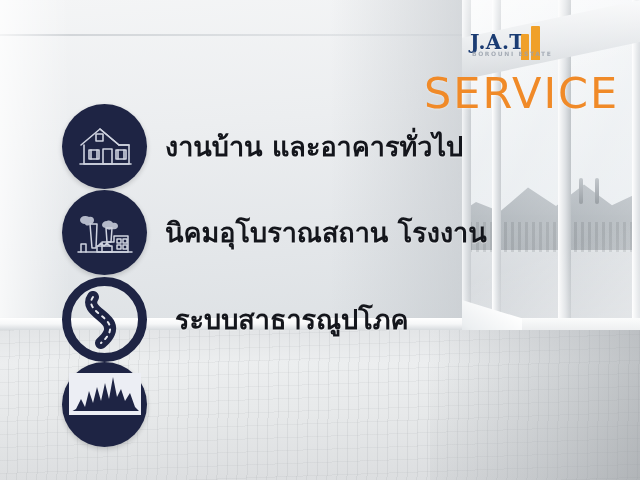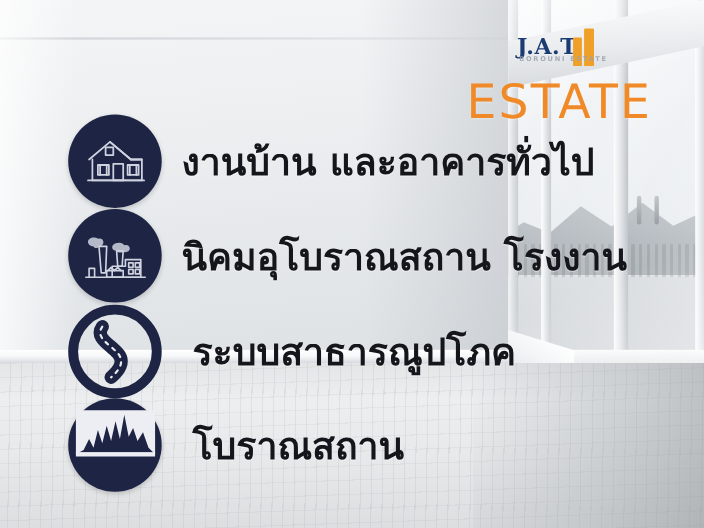--- a/index.html
+++ b/index.html
@@ -166,21 +166,21 @@
     background:#1e2444;flex:0 0 auto;
     display:flex;align-items:center;justify-content:center;
     box-shadow:0 2px 5px rgba(0,0,0,.18);
   }
   .badge.ring{background:transparent;border:9px solid #1e2444;box-sizing:border-box;box-shadow:none;}
   .badge svg{display:block;}
 
   .row-label{
     margin-left:18px;white-space:nowrap;
     font-family:"DejaVu Sans","Liberation Sans",sans-serif;
-    font-weight:700;font-size:34px;color:#14161c;
+    font-weight:700;font-size:27px;color:#14161c;
     text-shadow:0 1px 1px rgba(255,255,255,.55);
   }
   .row-3 .row-label{margin-left:28px;}
   .row-2 .row-label{margin-left:28px;}
 </style>
 </head>
 <body>
 
 <div id="stage">
 
@@ -225,21 +225,21 @@
 
   <div class="logo">
     <div class="logo-word">J.A.T.</div>
     <div class="logo-bars">
       <i></i>
         <i></i>
     </div>
     <div class="logo-sub">BOROUNI ESTATE</div>
   </div>
 
-  <div class="service">ESTATE</div>
+  <div class="service">SERVICE</div>
 
   <div class="list">
 
     <div class="row row-0">
       <div class="badge">
         <svg width="54" height="48" viewBox="0 0 54 48" fill="none" stroke="#cfd3e0" stroke-width="1.6" stroke-linejoin="round" stroke-linecap="round">
           <path d="M3 22 L22 6 L41 22"></path>
           <path d="M22 6 L41 22 L51 22 L51 41 L6 41 L6 22"></path>
           <path d="M41 22 L51 22"></path>
           <rect x="18" y="11" width="7" height="7"></rect>
@@ -295,17 +295,16 @@
           <g fill="#eceef4">
 
             <path d="M2 46 L9 42 L14 32 L18 40 L22 24 L26 36 L30 20 L34 34
                      L38 16 L42 32 L46 10 L50 30 L54 22 L58 34 L63 26 L68 40 L74 46
                      L74 6 L2 6 Z"></path>
 
             <rect x="2" y="44" width="72" height="4"></rect>
           </g>
         </svg>
       </div>
-      <div class="row-label">โบราณสถาน</div>
     </div>
 
   </div>
 </div>
 
 </body></html>

